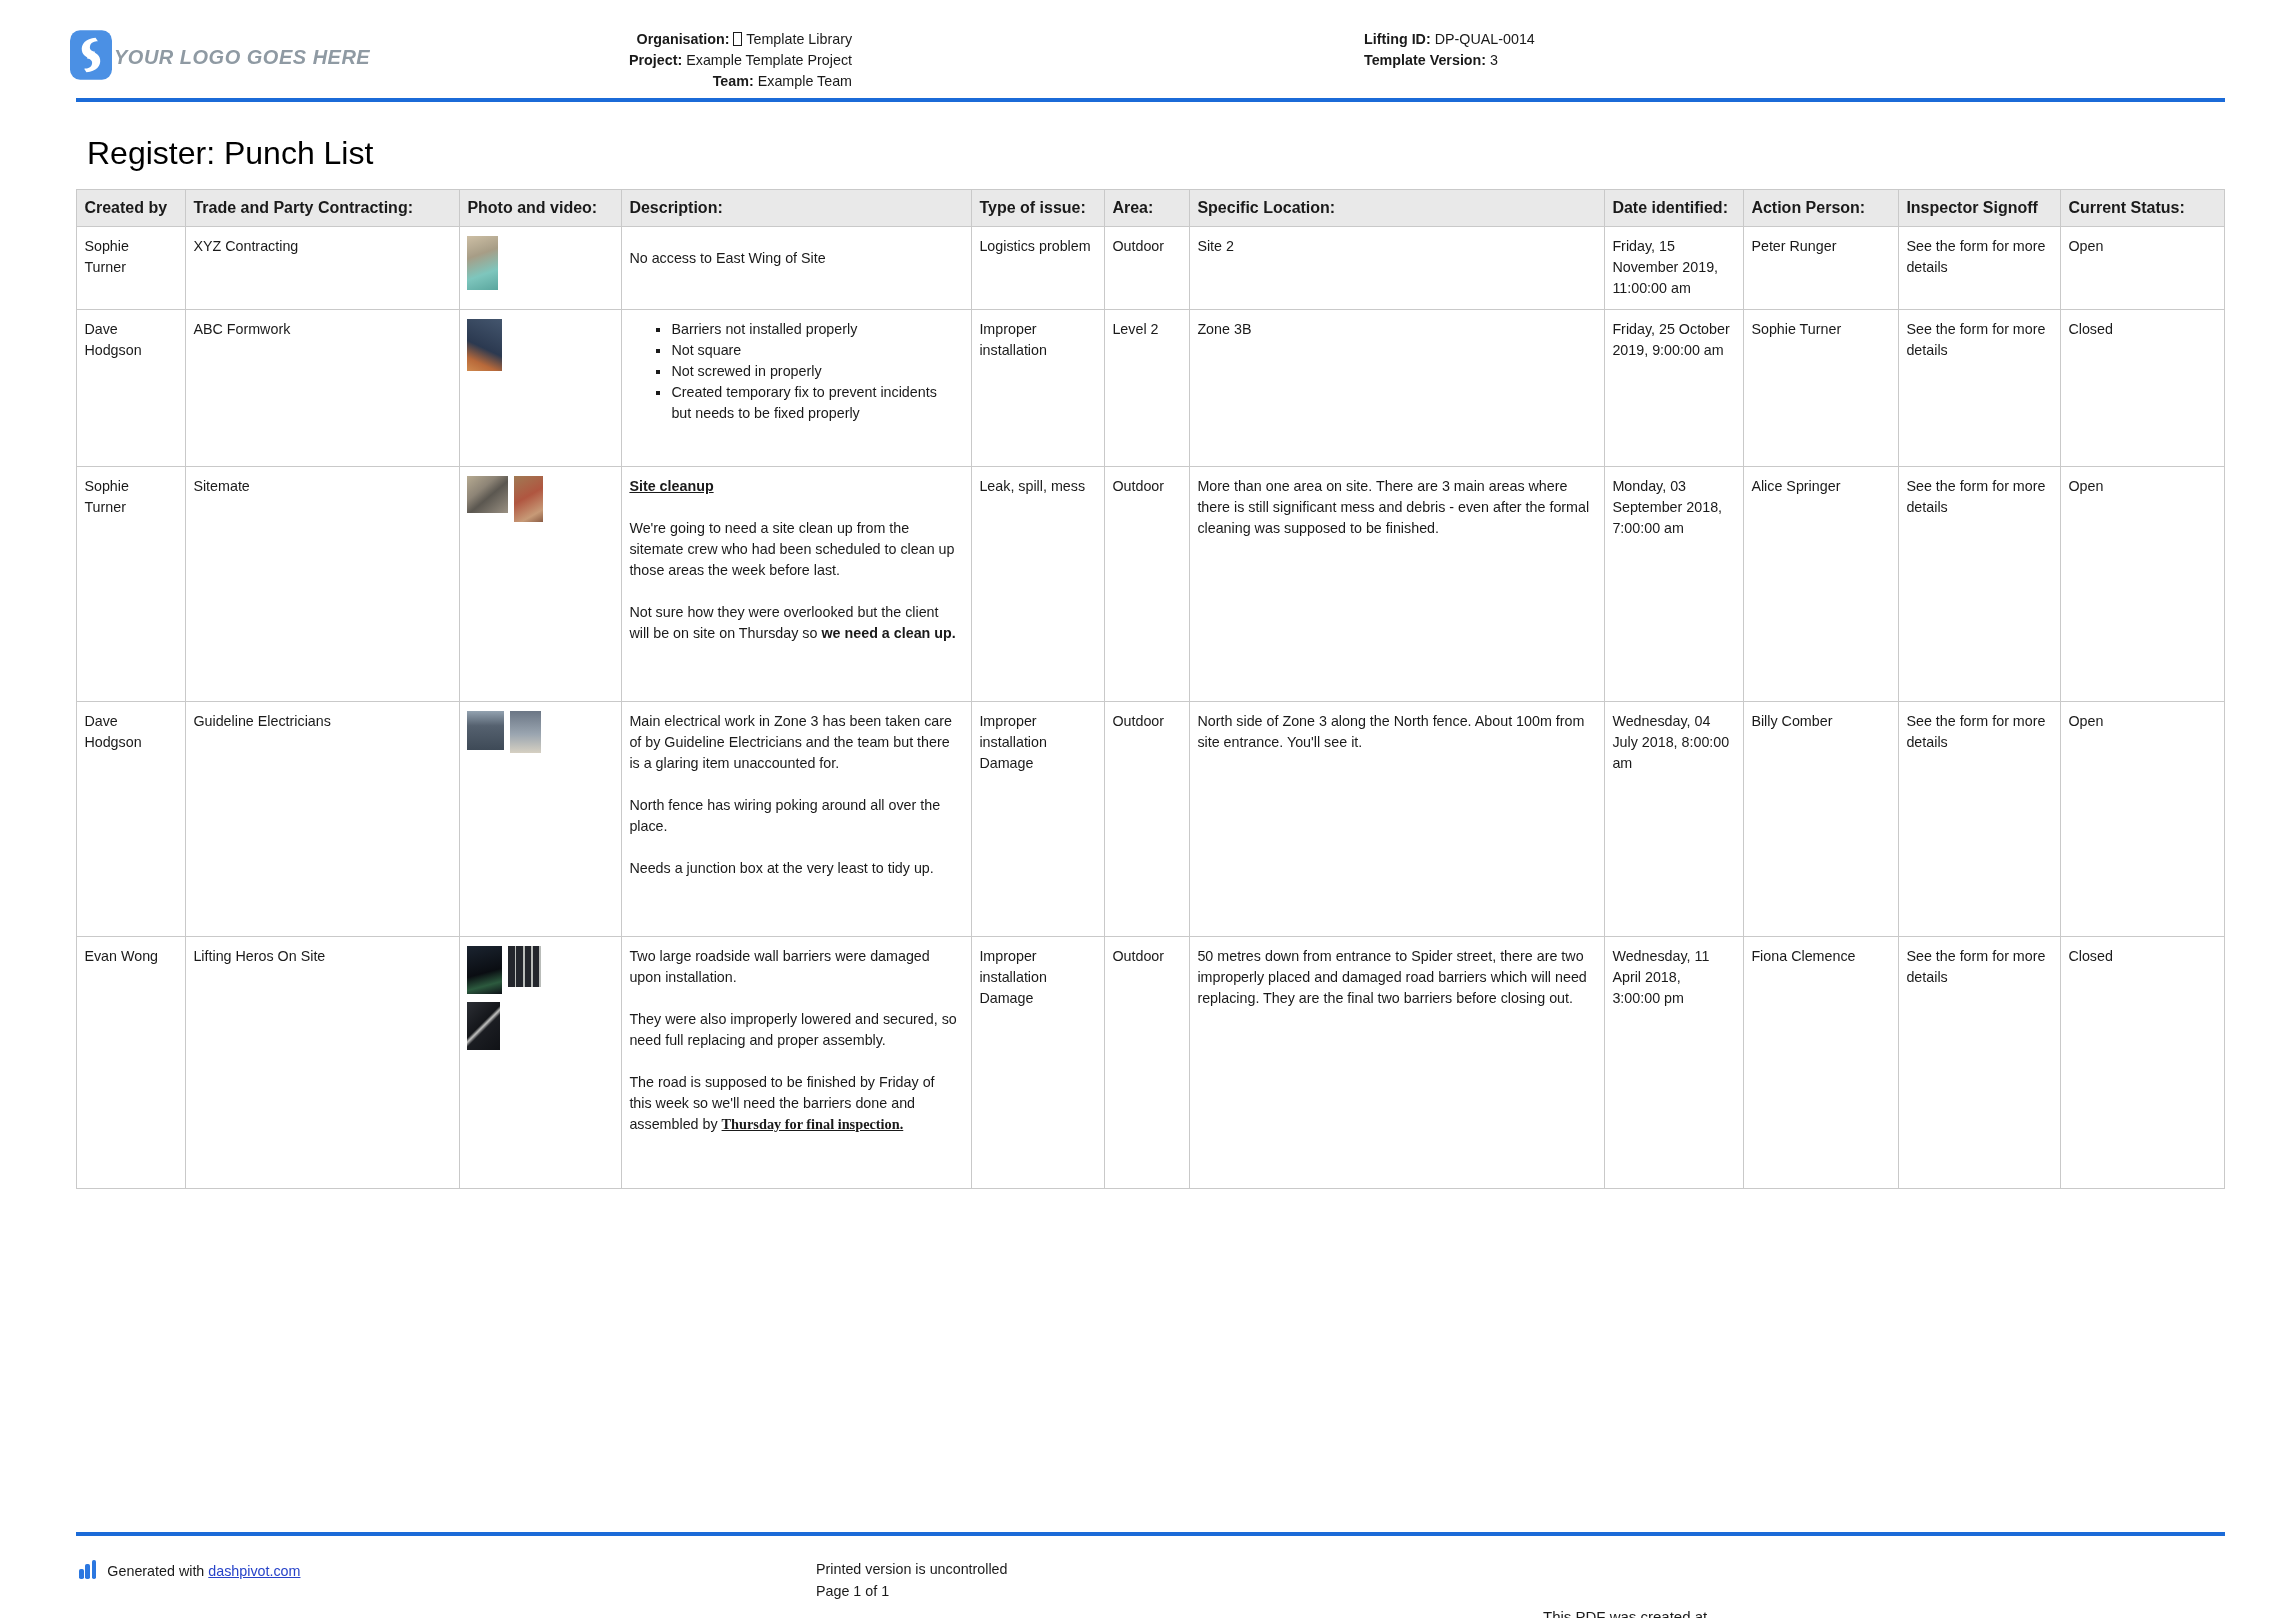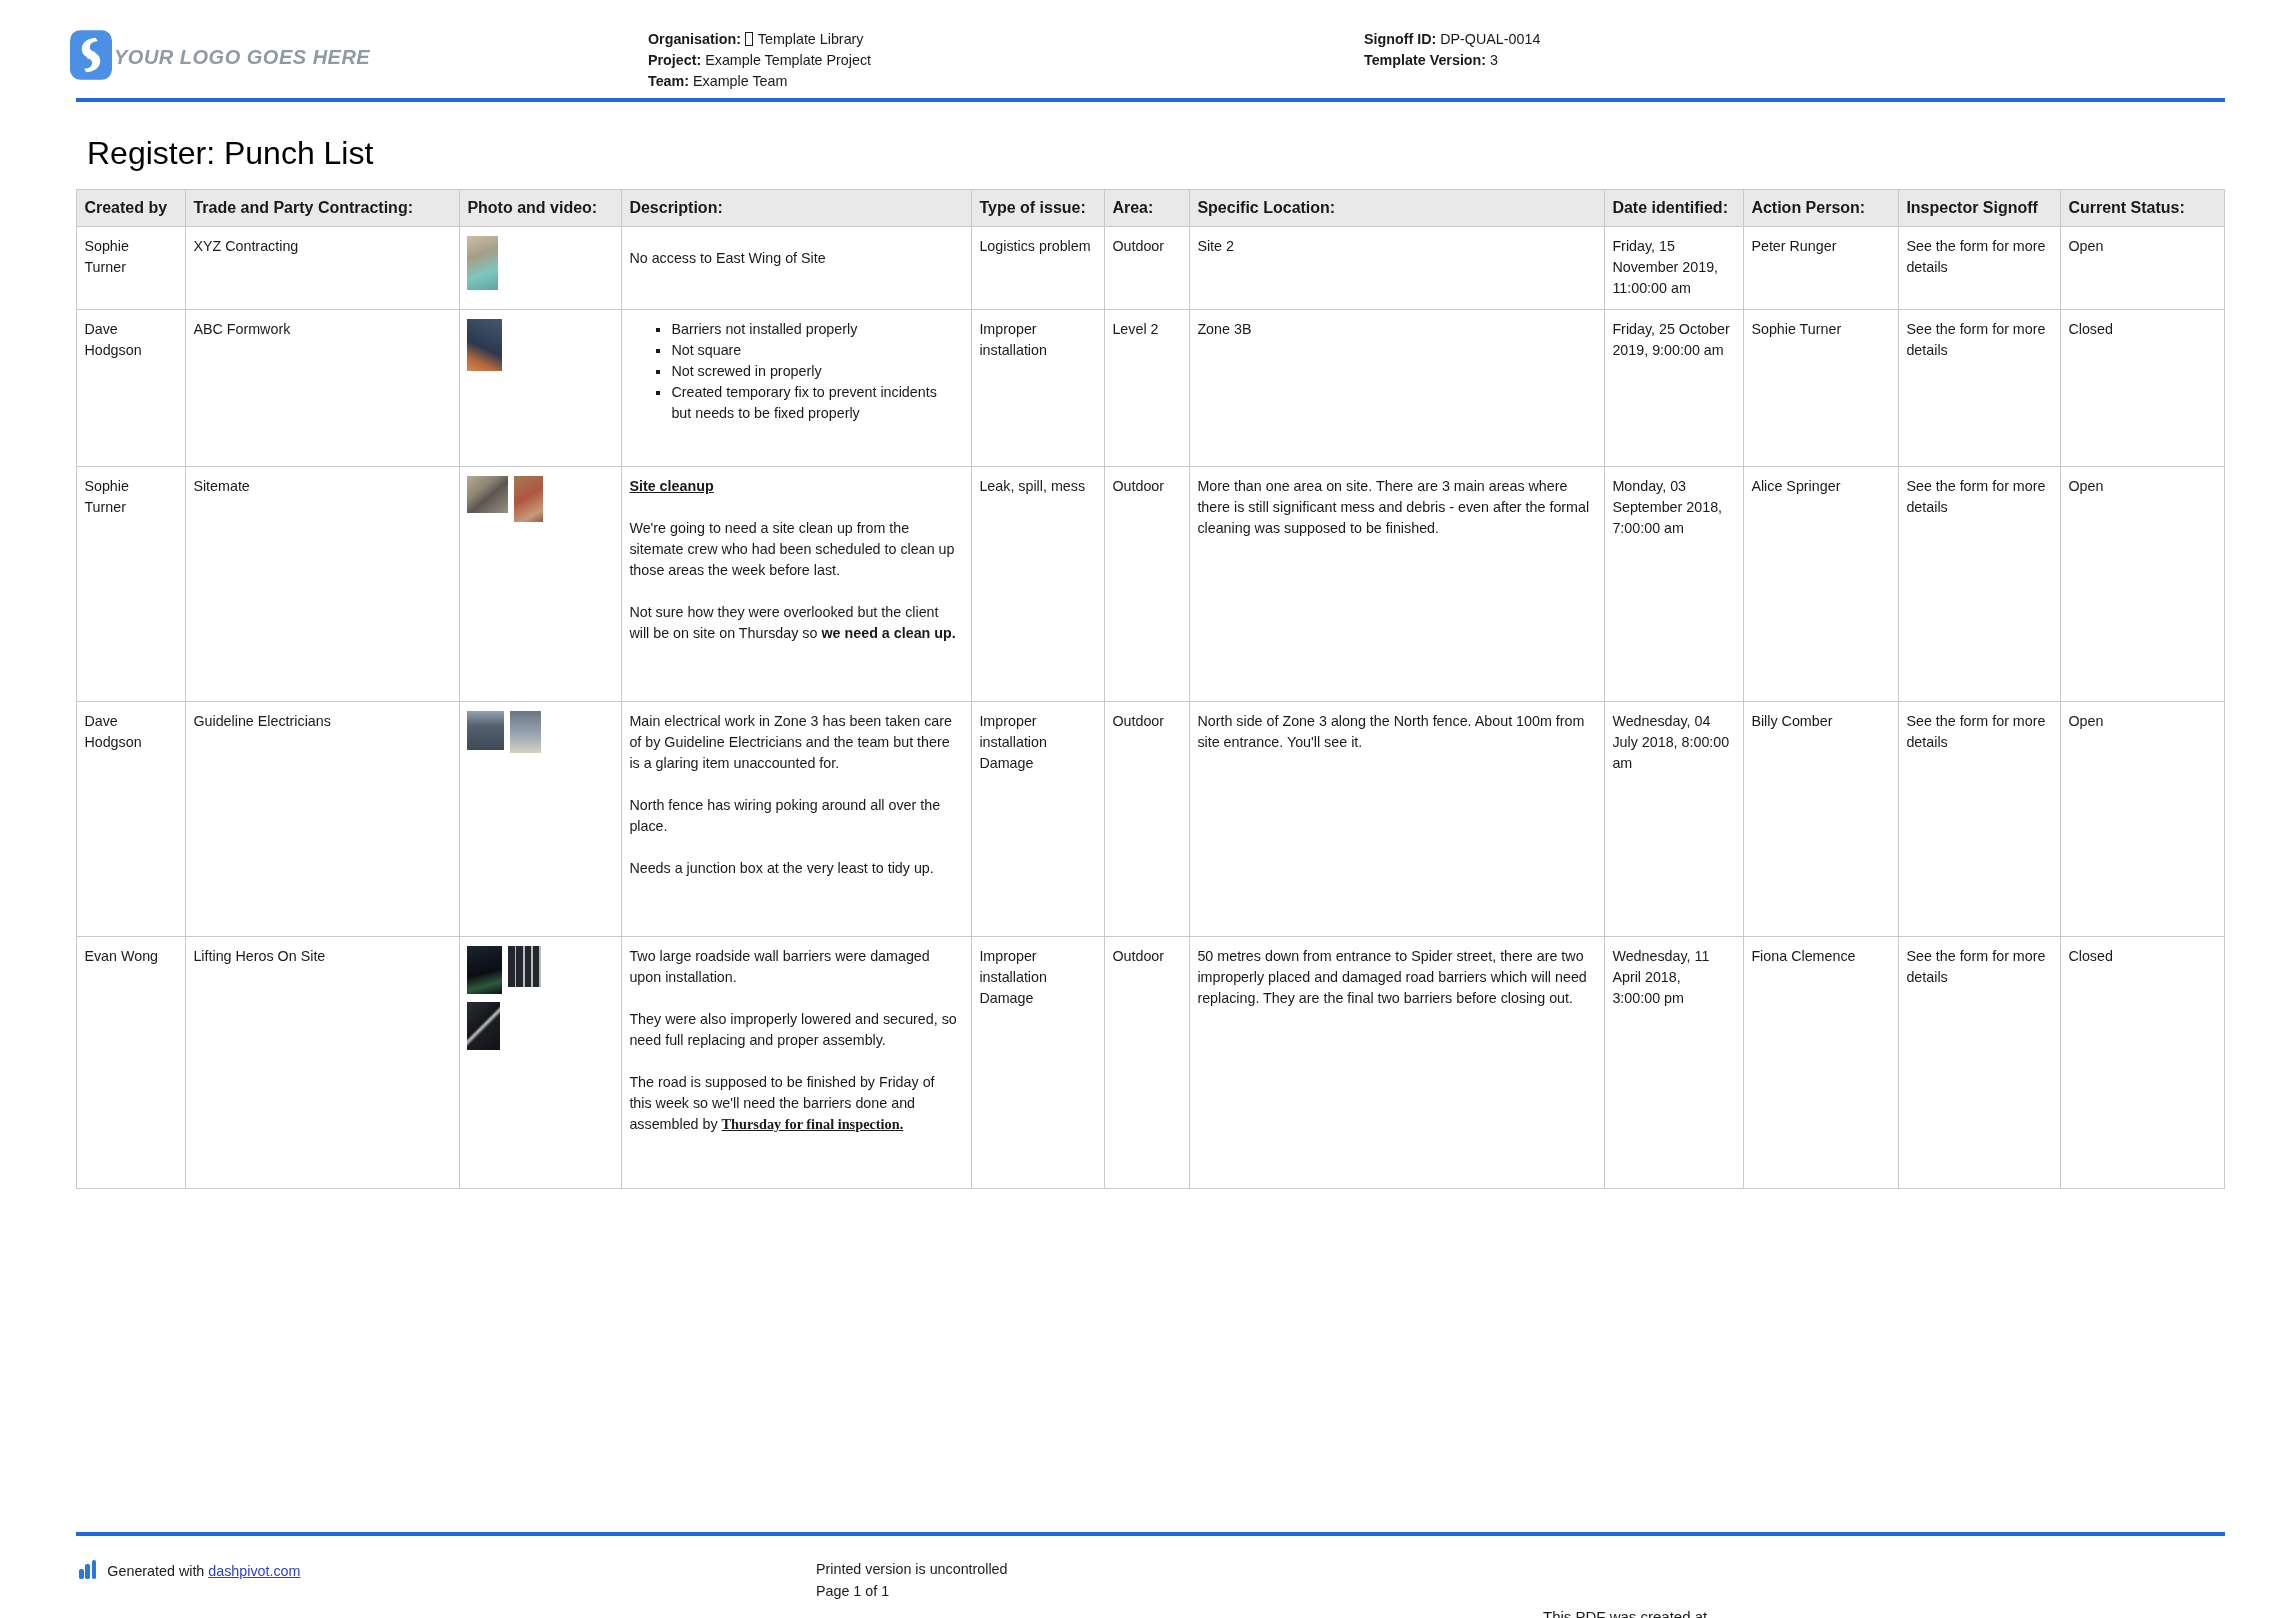--- a/index.html
+++ b/index.html
@@ -13,21 +13,21 @@
   .page { position: relative; width: 2284px; height: 1619px; overflow: hidden; }
 
   
   .logo { position: absolute; left: 70px; top: 29.5px; }
   .logo-text {
     position: absolute; left: 114px; top: 46px;
     font-size: 20px; font-weight: bold; font-style: italic;
     color: #8f9aa3; letter-spacing: 0.5px; white-space: nowrap;
   }
   .hdr-block { position: absolute; top: 29px; font-size: 14.3px; line-height: 21px; }
-  .hdr-org { left: 648px; }
+  .hdr-org { left: 629px; text-align: right; }
   .hdr-tmpl { left: 1364px; }
   .hdr-block b { font-weight: bold; }
   .glyph-box {
     display: inline-block; width: 8.3px; height: 14px;
     border: 1.4px solid #1a1a1a; vertical-align: -1.8px; margin-right: 4.6px;
   }
   .rule { position: absolute; left: 76px; width: 2149px; height: 3.7px; background: #1b6bd8; }
   .rule-top { top: 98px; }
   .rule-bottom { top: 1532px; }
 
@@ -99,21 +99,21 @@
   </div>
   <div class="logo-text">YOUR LOGO GOES HERE</div>
 
   <div class="hdr-block hdr-org">
     <div><b>Organisation:</b> <span class="glyph-box"></span><span>Template Library</span></div>
     <div><b>Project:</b> <span>Example Template Project</span></div>
     <div><b>Team:</b> <span>Example Team</span></div>
   </div>
 
   <div class="hdr-block hdr-tmpl">
-    <div><b>Signoff ID:</b> <span>DP-QUAL-0014</span></div>
+    <div><b>Lifting ID:</b> <span>DP-QUAL-0014</span></div>
     <div><b>Template Version:</b> <span>3</span></div>
   </div>
 
   <div class="rule rule-top"></div>
 
   <h1 class="page-title">Register: Punch List</h1>
 
   <table class="register">
     <colgroup>
       <col style="width:109px">

